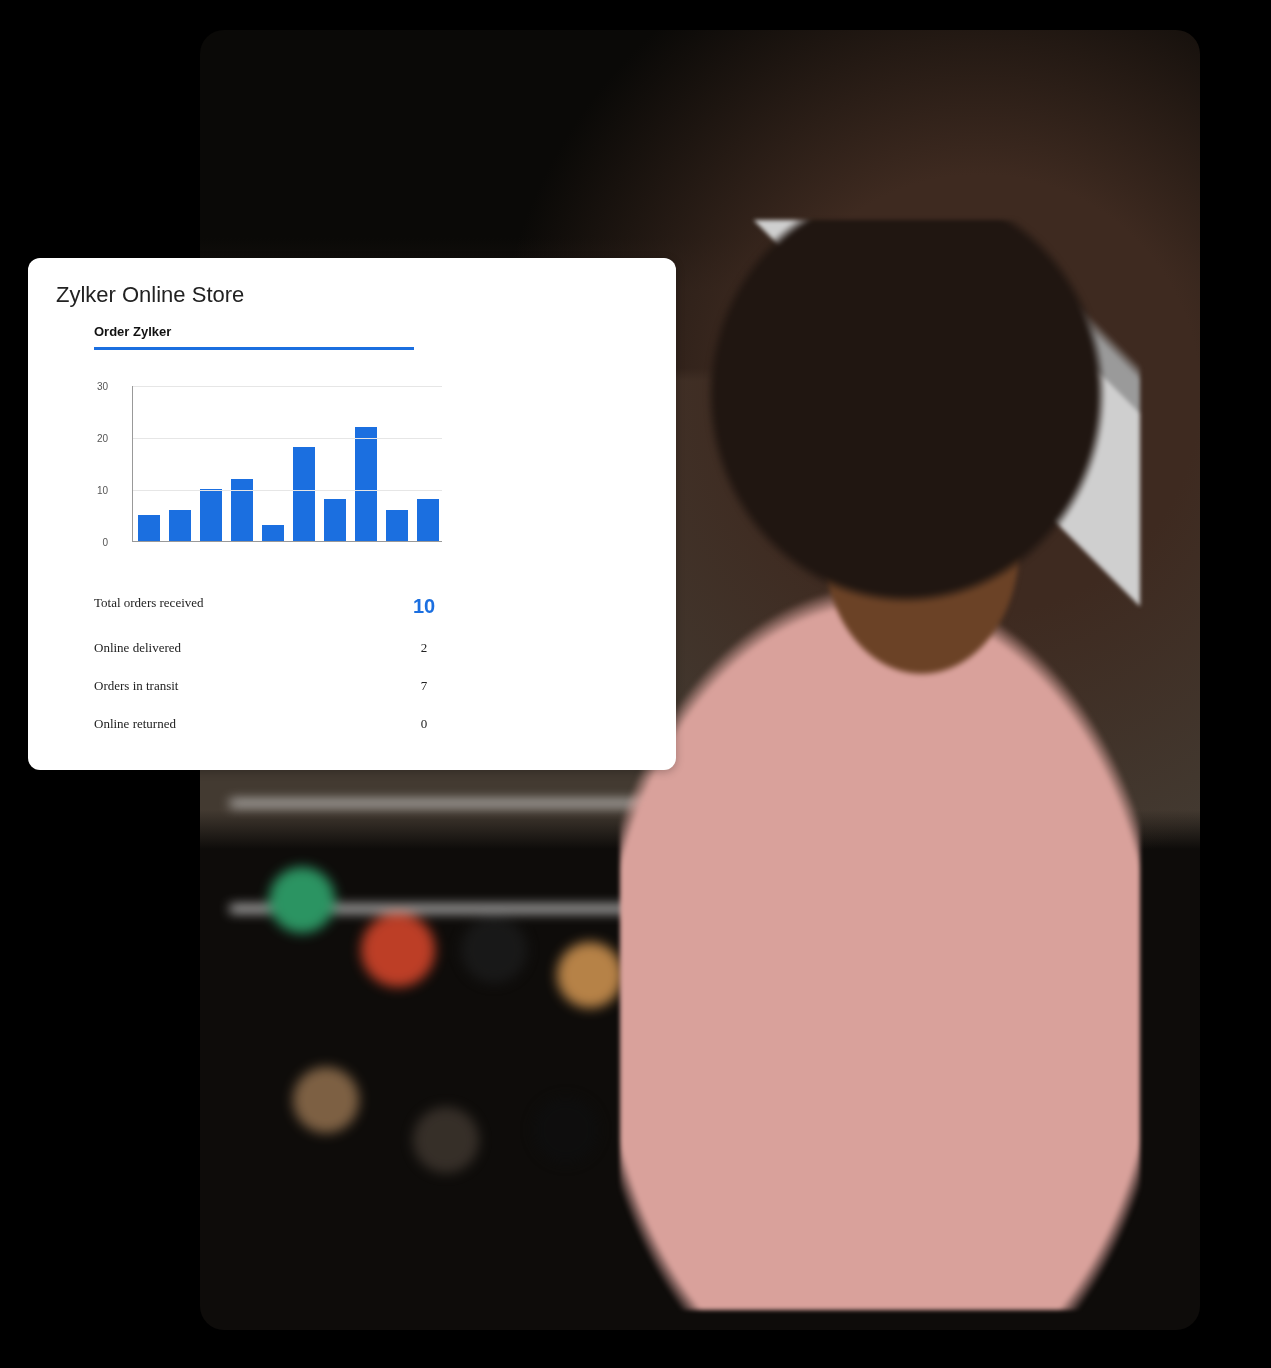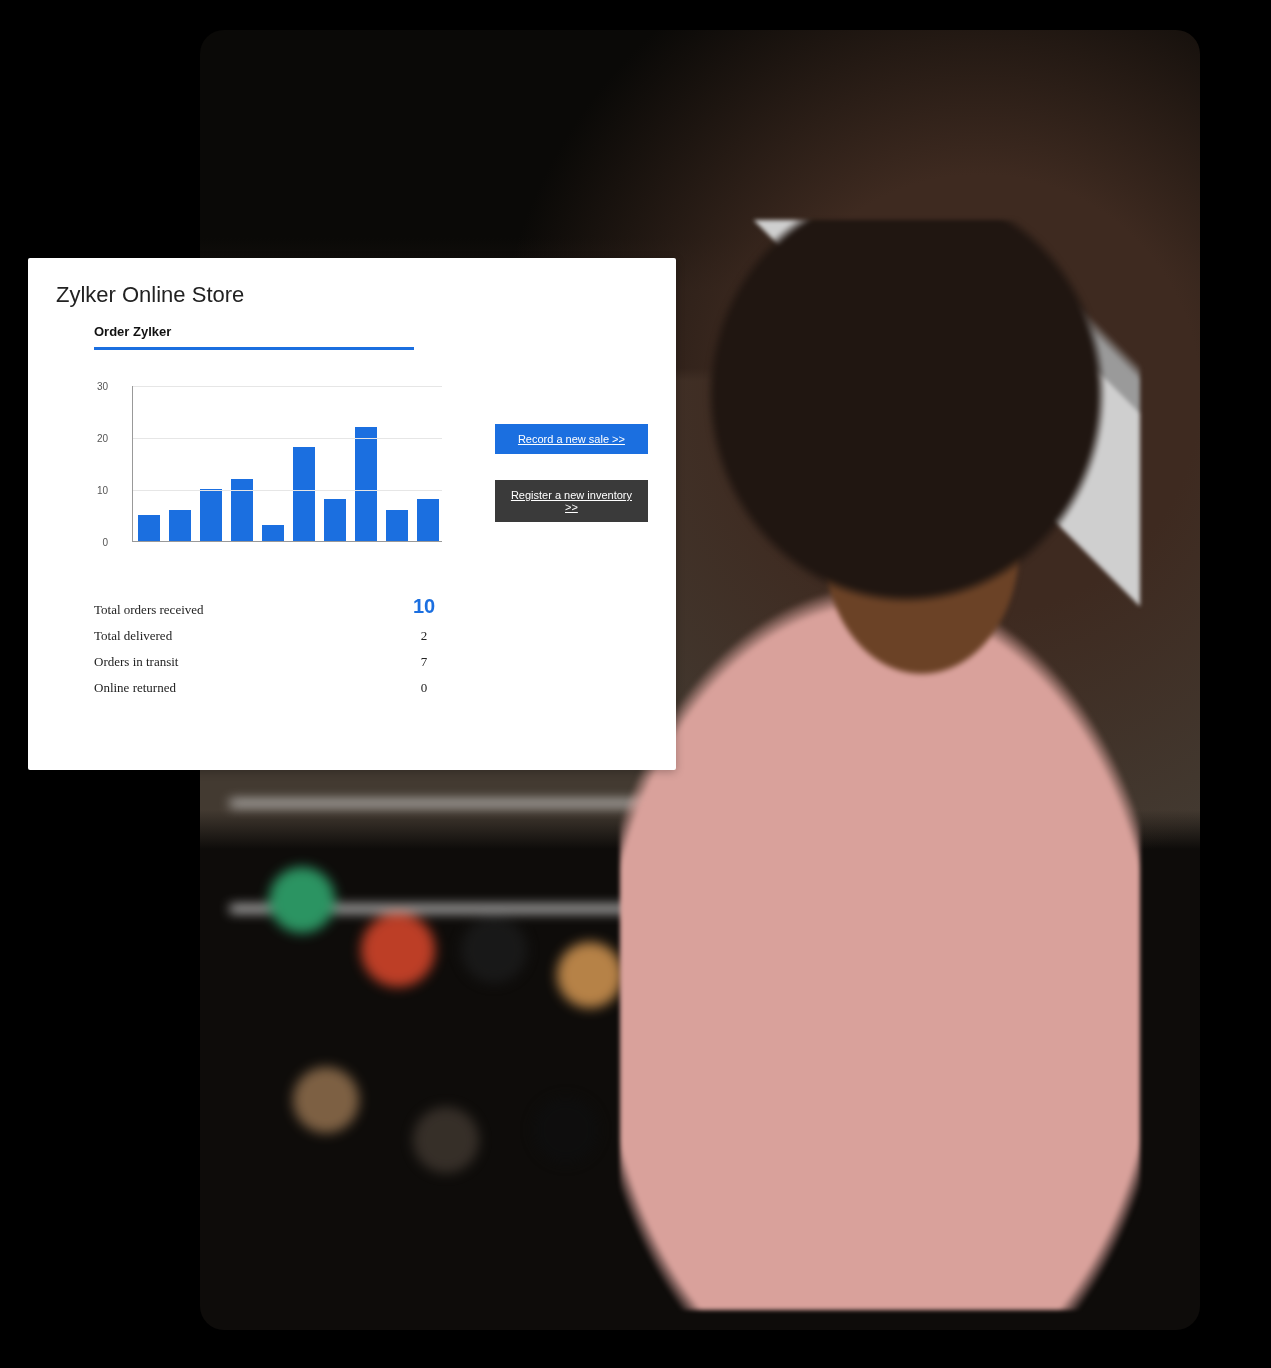--- a/index.html
+++ b/index.html
@@ -64,21 +64,21 @@
   }
 
   
   .card {
     position: absolute;
     left: 28px;
     top: 258px;
     width: 648px;
     height: 512px;
     background: #fff;
-    border-radius: 2px;
+    border-radius: 12px;
     padding: 24px 28px 22px 28px;
     box-shadow: 0 2px 8px rgba(0,0,0,.25);
   }
   .app-title {
     font-size: 22px;
     font-weight: 400;
     color: #222;
     font-family: Verdana, Geneva, sans-serif;
     margin-bottom: 16px;
   }
@@ -174,22 +174,23 @@
   
   .stats {
     margin-top: 22px;
     margin-left: 38px;
     width: 350px;
     font-family: Georgia, 'Times New Roman', serif;
   }
   .stat {
     display: flex;
     justify-content: space-between;
-    align-items: flex-end;
+    align-items: flex-start;
     padding: 5px 0;
+    margin-top: 12px;
   }
   .stat-label { font-size: 13px; color: #222; }
   .stat-value { font-size: 13px; color: #222; width: 40px; text-align: center; }
   .stat-value.big {
     font-size: 20px;
     font-weight: 700;
     color: #1b6fe0;
     font-family: Verdana, sans-serif;
   }
 </style>
@@ -224,33 +225,29 @@
             <div class="bar" title="8: 22" style="left: 221.5px; height: 114.4px;"></div>
             <div class="bar" title="9: 6" style="left: 252.5px; height: 31.2px;"></div>
             <div class="bar" title="10: 8" style="left: 283.5px; height: 41.6px;"></div>
           </div>
       <div class="grid" style="top: 104px;"></div>
           <div class="grid" style="top: 52px;"></div>
           <div class="grid" style="top: 0px;"></div>
         </div>
     </div>
 
-    <div class="actions">
-      <button class="btn btn-primary">Record a new sale &gt;&gt;</button>
-      <button class="btn btn-dark">Register a new inventory &gt;&gt;</button>
-    </div>
   </div>
 
   <div class="stats" id="stats">
       <div class="stat">
         <div class="stat-label">Total orders received</div>
         <div class="stat-value big">10</div>
       </div>
       <div class="stat">
-        <div class="stat-label">Total delivered</div>
+        <div class="stat-label">Online delivered</div>
         <div class="stat-value">2</div>
       </div>
       <div class="stat">
         <div class="stat-label">Orders in transit</div>
         <div class="stat-value">7</div>
       </div>
       <div class="stat">
         <div class="stat-label">Online returned</div>
         <div class="stat-value">0</div>
       </div>

